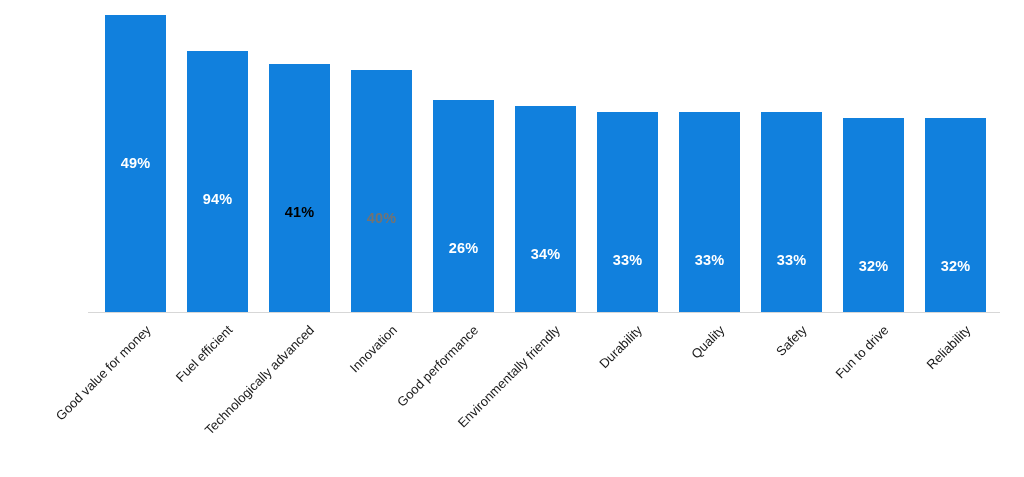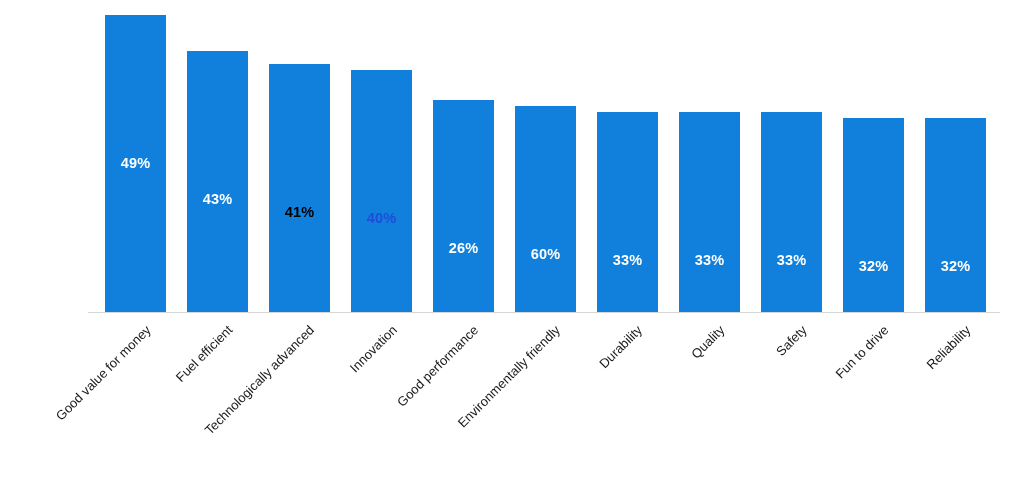--- a/index.html
+++ b/index.html
@@ -104,37 +104,37 @@
 
 <div id="chart-root">
 
   <div id="plot-area">
       <div class="bar-group" style="left: 105px;">
         <div class="bar-rect" style="height: 298px; background: rgb(17, 128, 221);"></div>
         <div class="bar-value-label" style="bottom: 143px; color: rgb(255, 255, 255);">49%</div>
       </div>
       <div class="bar-group" style="left: 187px;">
         <div class="bar-rect" style="height: 262px; background: rgb(17, 128, 221);"></div>
-        <div class="bar-value-label" style="bottom: 107px; color: rgb(255, 255, 255);">43%</div>
+        <div class="bar-value-label" style="bottom: 107px; color: rgb(255, 255, 255);">94%</div>
       </div>
       <div class="bar-group" style="left: 269px;">
         <div class="bar-rect" style="height: 249px; background: rgb(17, 128, 221);"></div>
         <div class="bar-value-label" style="bottom: 94px; color: #000000;">41%</div>
       </div>
       <div class="bar-group" style="left: 351px;">
         <div class="bar-rect" style="height: 243px; background: rgb(17, 128, 221);"></div>
-        <div class="bar-value-label" style="bottom: 88px; color: #1d4ed8;">40%</div>
+        <div class="bar-value-label" style="bottom: 88px; color: #737373;">40%</div>
       </div>
       <div class="bar-group" style="left: 433px;">
         <div class="bar-rect" style="height: 213px; background: rgb(17, 128, 221);"></div>
         <div class="bar-value-label" style="bottom: 58px; color: rgb(255, 255, 255);">26%</div>
       </div>
       <div class="bar-group" style="left: 515px;">
         <div class="bar-rect" style="height: 207px; background: rgb(17, 128, 221);"></div>
-        <div class="bar-value-label" style="bottom: 52px; color: rgb(255, 255, 255);">60%</div>
+        <div class="bar-value-label" style="bottom: 52px; color: rgb(255, 255, 255);">34%</div>
       </div>
       <div class="bar-group" style="left: 597px;">
         <div class="bar-rect" style="height: 201px; background: rgb(17, 128, 221);"></div>
         <div class="bar-value-label" style="bottom: 46px; color: rgb(255, 255, 255);">33%</div>
       </div>
       <div class="bar-group" style="left: 679px;">
         <div class="bar-rect" style="height: 201px; background: rgb(17, 128, 221);"></div>
         <div class="bar-value-label" style="bottom: 46px; color: rgb(255, 255, 255);">33%</div>
       </div>
       <div class="bar-group" style="left: 761px;">

